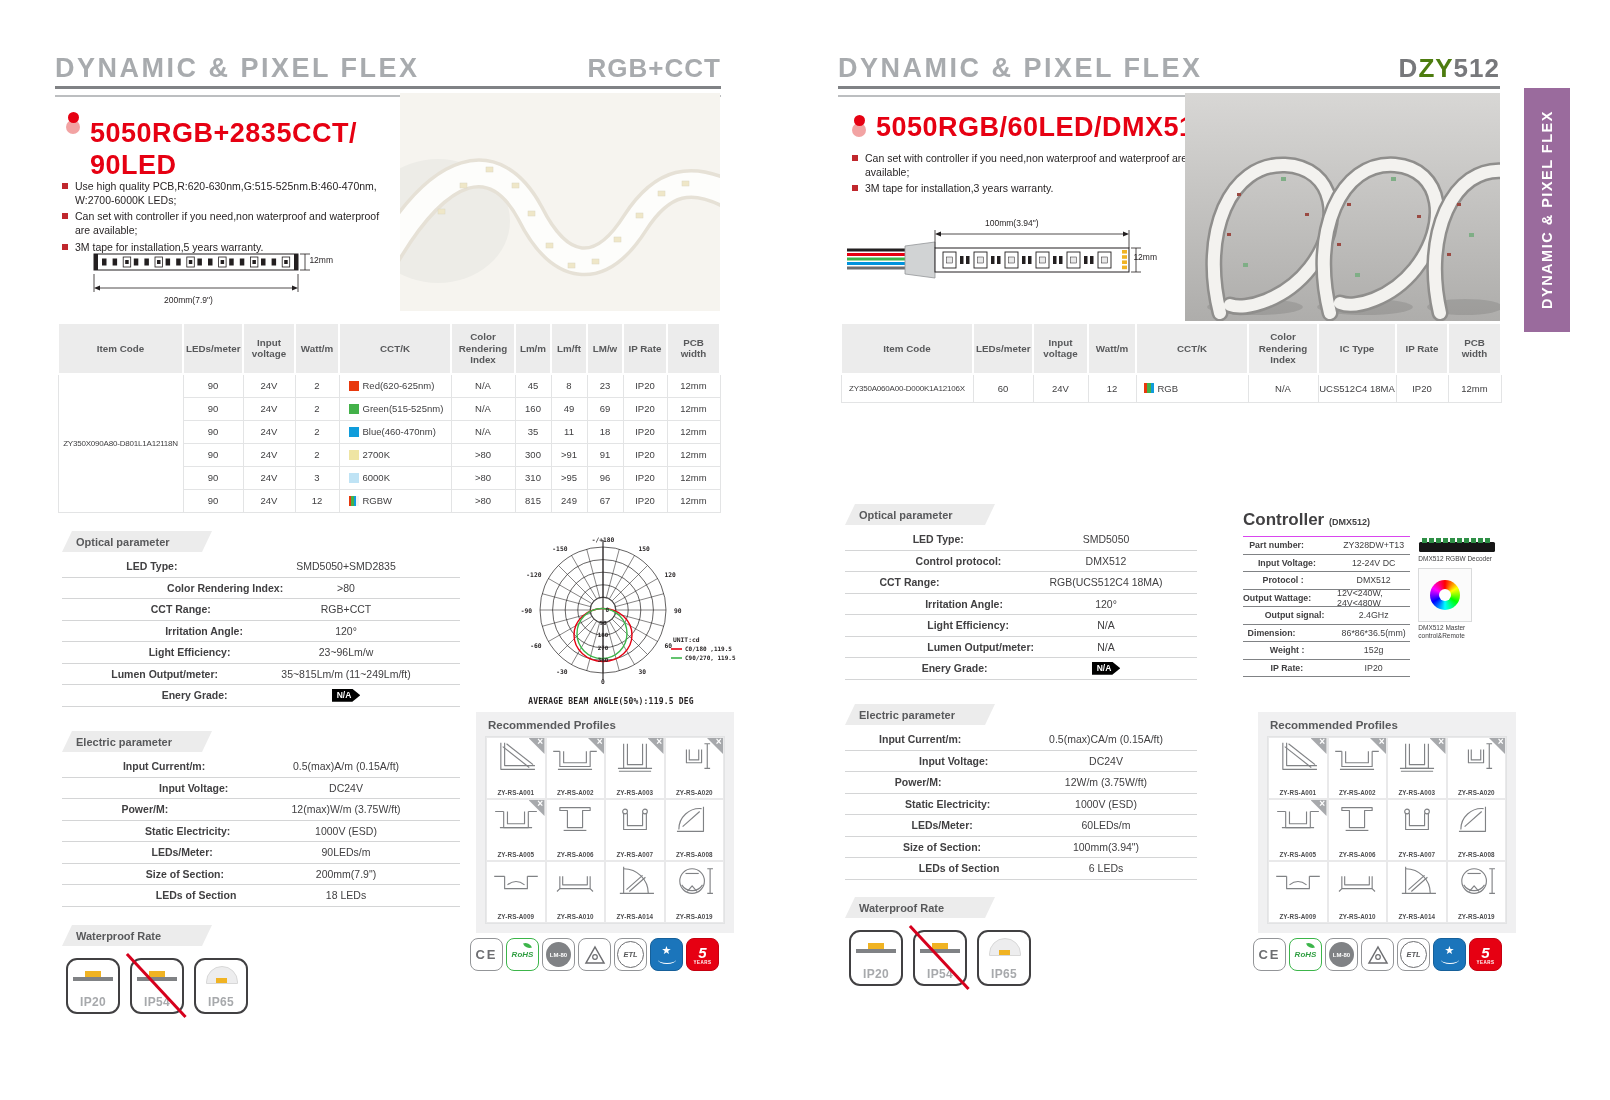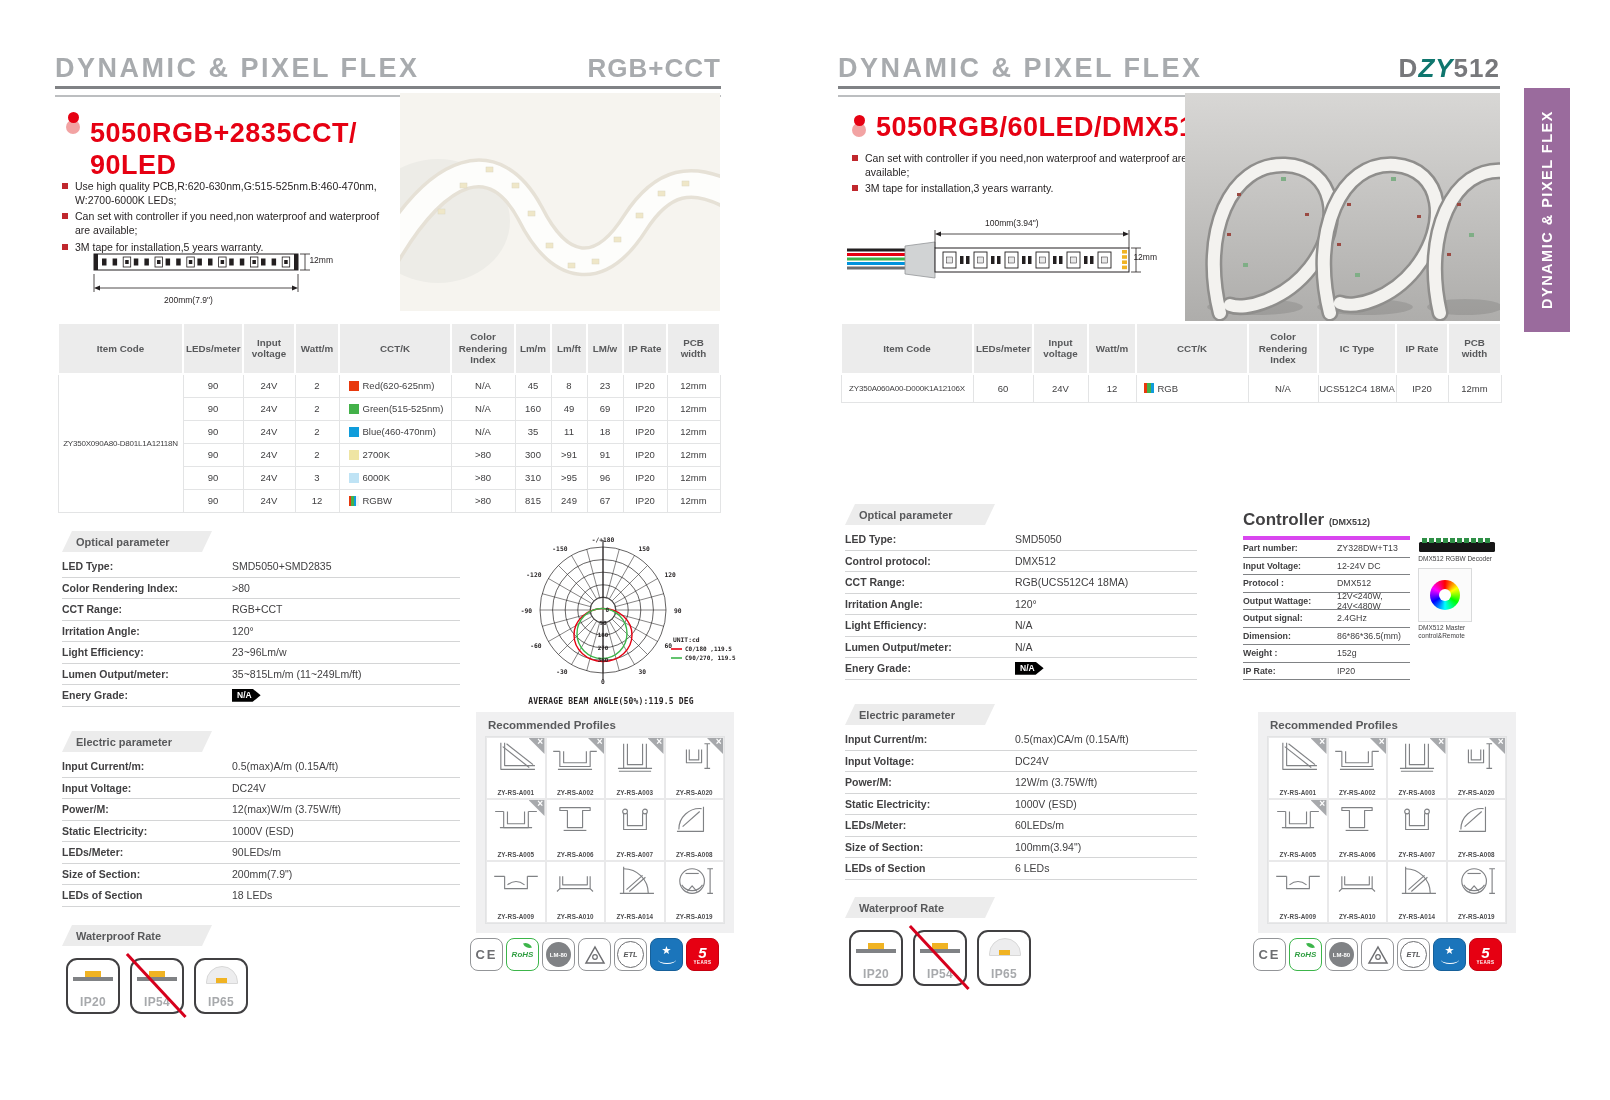--- a/index.html
+++ b/index.html
@@ -4,21 +4,21 @@
 <style>
   html,body{margin:0;padding:0;background:#fff;}
   body{font-family:"Liberation Sans",sans-serif;color:#414042;}
   .canvas{position:relative;width:1610px;height:1100px;background:#fff;overflow:hidden;}
   .canvas .abs{position:absolute;}
 
   
   .page-header{display:flex;justify-content:space-between;align-items:flex-end;height:42px;}
   .ph-title{margin:0;font-size:27px;font-weight:bold;color:#a8abae;letter-spacing:2.5px;}
   .ph-code{font-size:26px;font-weight:bold;color:#a8abae;letter-spacing:1px;}
-  .ph-code .cd{color:#77787b;} .ph-code .cl{color:#0f766e;font-style:italic;}
+  .ph-code .cd{color:#77787b;} .ph-code .cl{color:#4d7c0f;}
   .header-rule{height:6px;border-top:3px solid #808285;border-bottom:2px solid #bcbec0;}
 
   
   .pin{width:20px;height:26px;display:block;}
   .pin i{position:absolute;border-radius:50%;}
   .pin .p1{top:0;left:4px;width:11px;height:11px;background:#e60012;z-index:2;}
   .pin .p2{top:8px;left:2px;width:14px;height:14px;background:#f2a3a3;}
   .prod-title{margin:0;font-size:27px;font-weight:bold;color:#e60012;line-height:1.18;letter-spacing:0.5px;}
 
   
@@ -38,21 +38,21 @@
   table.spec td{border:1px solid #e3e4e5;text-align:center;padding:5.5px 2px;background:#fff;}
   #spec-right td{padding:8px 0;}
   td.itemcode{font-size:8px;letter-spacing:-0.2px;padding:2px 1px;}
   td.cct-td{text-align:left;}
   .cct-cell{display:flex;align-items:center;gap:4px;padding-left:7px;}
   .swatch{width:10px;height:10px;flex:none;display:inline-block;}
 
   
   .band{height:21px;background:#ececec;display:flex;align-items:center;padding-left:14px;font-weight:bold;color:#58595b;font-size:11px;clip-path:polygon(10px 0,100% 0,calc(100% - 10px) 100%,0 100%);width:150px;box-sizing:border-box;}
   .prows{margin-top:4px;}
-  .prow{display:flex;align-items:center;height:20.5px;border-bottom:1px solid #d4d5d6;font-size:10.5px;}
+  .prow{display:flex;align-items:center;height:20.5px;border-bottom:1px solid #d4d5d6;font-size:10.5px;justify-content:center;}
   .plabel{width:170px;font-weight:bold;color:#414042;flex:none;}
   .pvalue{color:#414042;}
   .na-badge{background:#000;color:#fff;font-size:8.5px;font-weight:bold;padding:1.5px 9px 1.5px 5px;clip-path:polygon(0 0,72% 0,100% 50%,72% 100%,0 100%);}
 
   
   .polar-caption{font-family:"DejaVu Sans Mono",monospace;font-size:8px;font-weight:bold;text-align:center;letter-spacing:0.2px;color:#231f20;margin-top:1px;}
 
   
   .profiles-panel{background:#f0f0f1;}
   .pp-title{font-size:11.5px;font-weight:bold;color:#58595b;margin:7px 0 5px 12px;}
@@ -86,21 +86,21 @@
   .es-star{color:#fff;font-size:11px;line-height:1;}
   .es-arc{width:18px;height:7px;border-bottom:1.6px solid #fff;border-radius:50%;}
   .cert.y5{background:#e60012;border-color:#c5000f;flex-direction:column;}
   .five{color:#fff;font-size:15px;font-weight:bold;font-style:italic;line-height:1;}
   .five-sub{color:#fff;font-size:4.5px;font-weight:bold;letter-spacing:0.5px;}
 
   
   .ctl-title{font-size:17px;font-weight:bold;color:#414042;}
   .ctl-title .cts{font-size:9px;}
   .ctl-body{display:flex;gap:8px;margin-top:6px;}
-  .ctl-rows{width:170px;border-top:4px solid #d946ef;}
+  .ctl-rows{width:170px;border-top:1px solid #d946ef;}
   .ctl-rows .prow{height:16.5px;font-size:8.8px;border-bottom:1px solid #808285;}
   .ctl-rows .plabel{width:94px;font-size:8.8px;}
   .ctl-imgs{width:82px;display:flex;flex-direction:column;align-items:flex-start;gap:2px;}
   .ctl-cap{font-size:6.5px;color:#414042;line-height:1.25;}
   .panel-img{width:52px;height:52px;background:#fbfbfb;border:1px solid #d9dadb;display:flex;align-items:center;justify-content:center;margin-top:3px;}
   .wheel{width:30px;height:30px;border-radius:50%;background:conic-gradient(#f00,#ff0,#0f0,#0ff,#00f,#f0f,#f00);position:relative;}
   .wheel::after{content:"";position:absolute;inset:9px;background:#fff;border-radius:50%;}
 
   
   .side-tab{background:#9a6b9d;color:#fff;display:flex;align-items:center;justify-content:center;writing-mode:vertical-rl;transform:rotate(180deg);font-weight:bold;font-size:14.5px;letter-spacing:1.5px;}

